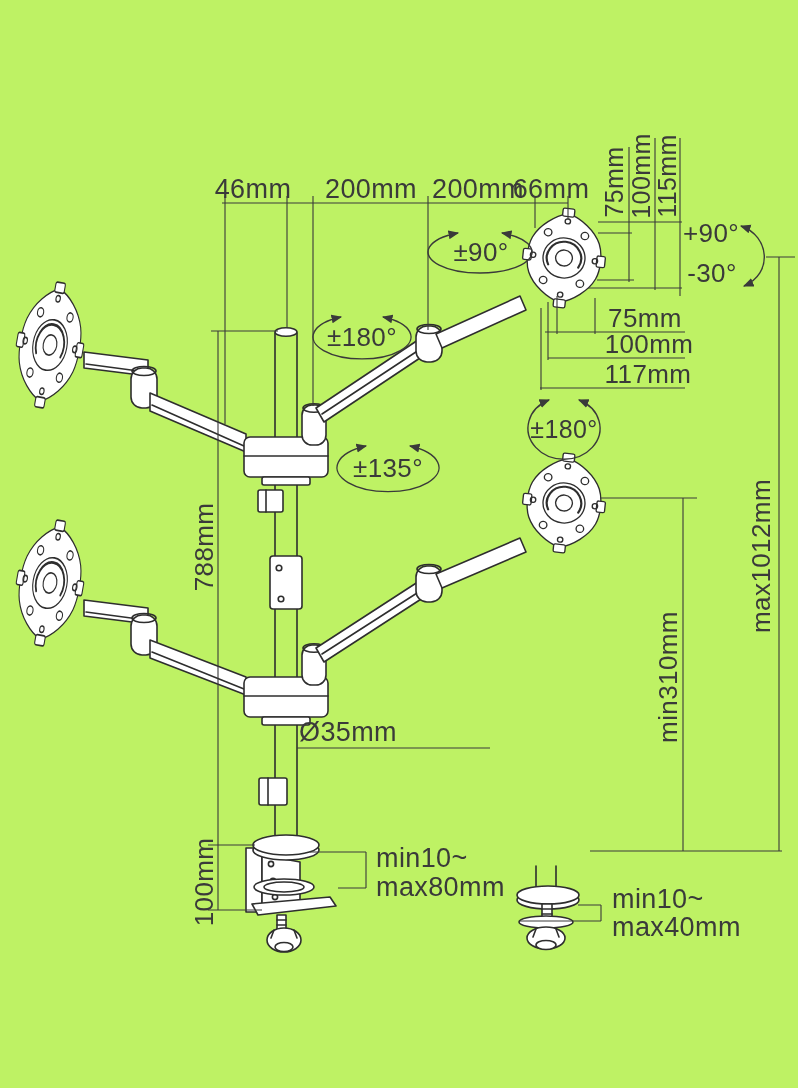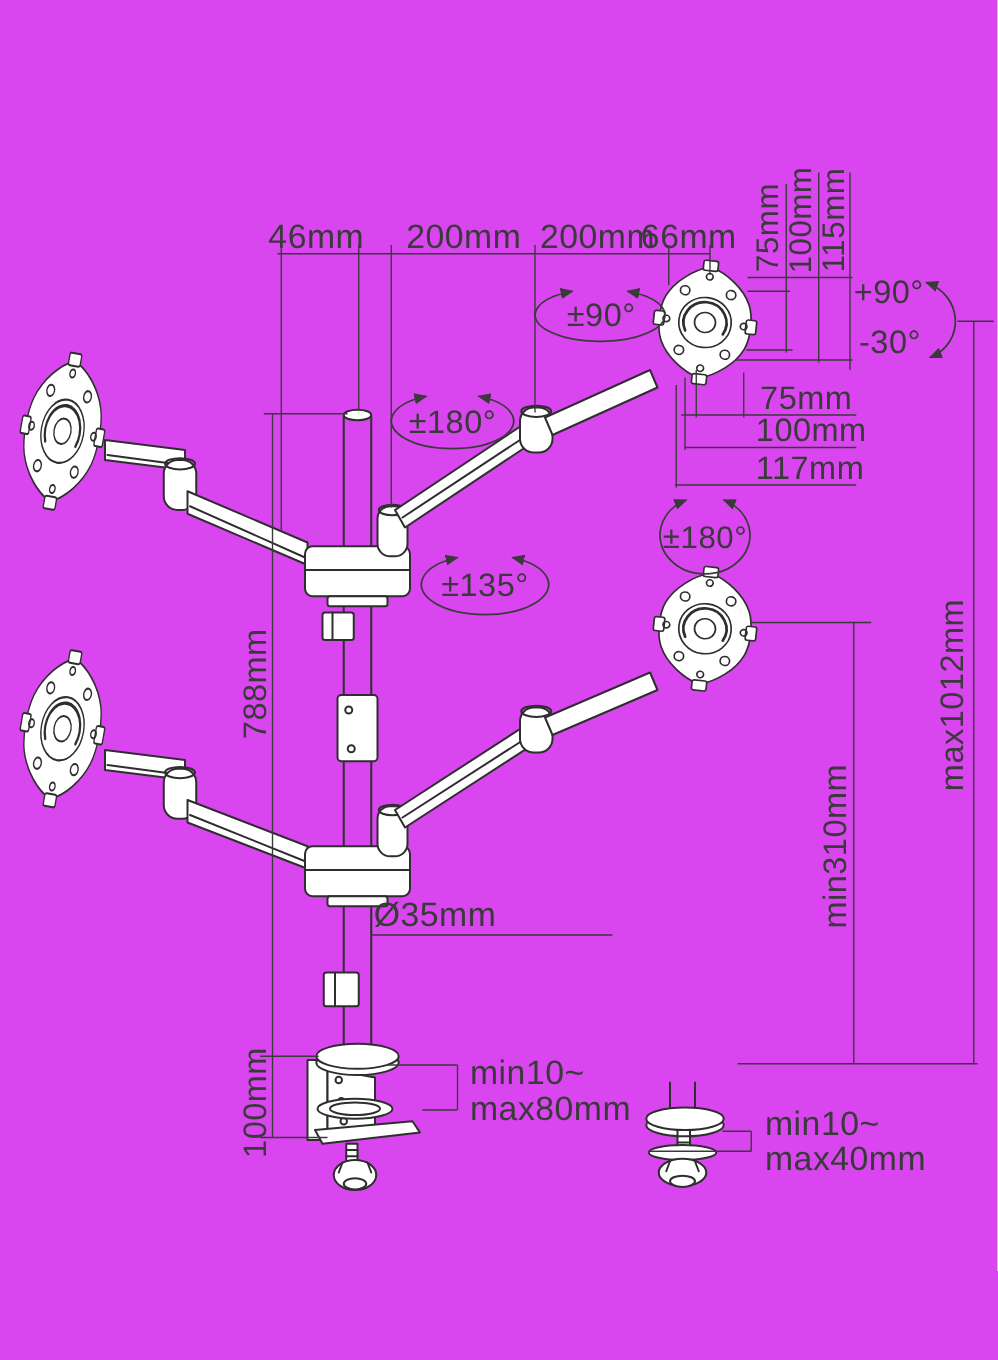--- a/index.html
+++ b/index.html
@@ -1,16 +1,16 @@
 <!DOCTYPE html>
 <html><head>
 <meta charset="utf-8">
 <style>
   html,body{margin:0;padding:0;background:#fff;}
-  .stage{width:798px;height:1088px;background:#d946ef;position:relative;font-family:"Liberation Sans","DejaVu Sans",sans-serif;}
+  .stage{width:798px;height:1088px;background:#bef264;position:relative;font-family:"Liberation Sans","DejaVu Sans",sans-serif;}
   svg{display:block;}
   .ln{fill:none;stroke:#2e2e2e;stroke-width:1.6;stroke-linejoin:round;stroke-linecap:round;}
   .solid{fill:#ffffff;stroke:#2e2e2e;stroke-width:1.6;stroke-linejoin:round;stroke-linecap:round;}
   .shade{fill:none;stroke:#2e2e2e;stroke-width:2.6;stroke-linecap:round;}
   .dim{fill:none;stroke:#3a3a3a;stroke-width:1.1;stroke-linecap:butt;}
   .arrowed{fill:none;stroke:#3a3a3a;stroke-width:1.4;marker-start:url(#arw);marker-end:url(#arw);}
   .lbl{fill:#3a3a3a;letter-spacing:0.4px;}
   .s27{font-size:27px;}
   .s26{font-size:26px;}
   .s25{font-size:25px;}

